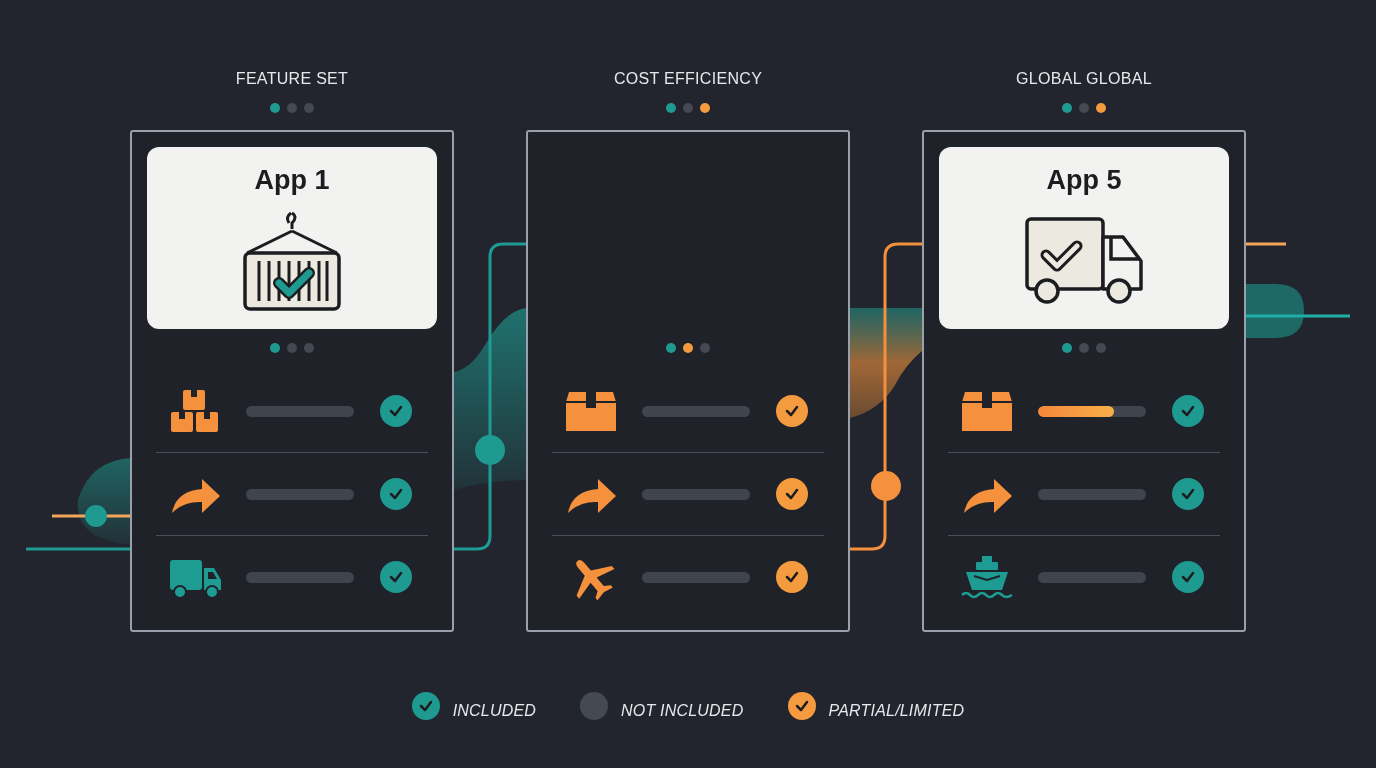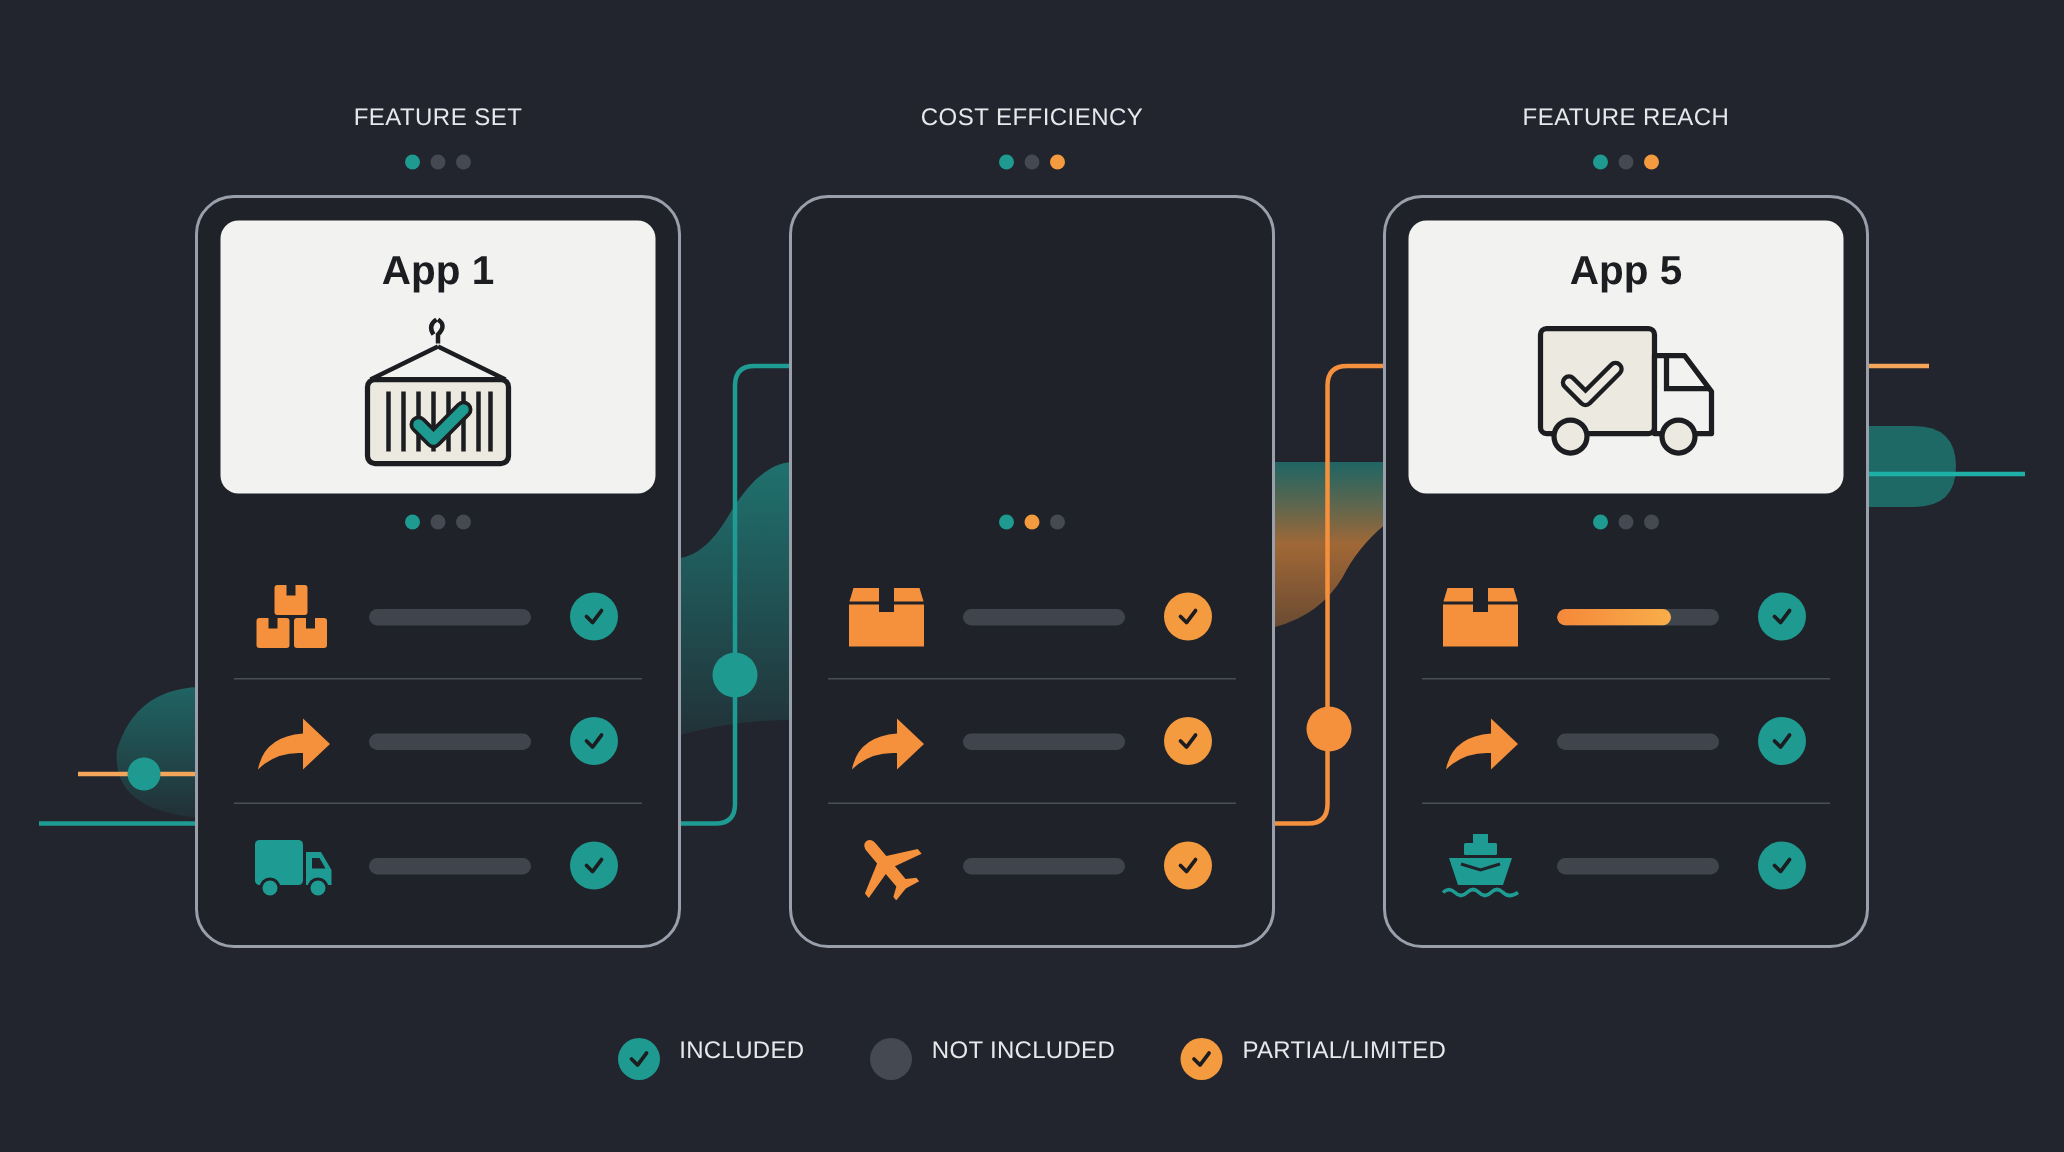--- a/index.html
+++ b/index.html
@@ -17,21 +17,21 @@
     .col-title {
       position: absolute; top: 70px; left: 0; width: 100%;
       text-align: center; color: #e6e8ec; font-size: 16px; letter-spacing: 0.3px;
     }
     .dots { position: absolute; left: 0; width: 100%; display: flex; justify-content: center; gap: 7px; }
     .dots.top { top: 103px; }
     .dot { width: 10px; height: 10px; border-radius: 50%; background: #454952; }
 
     .card {
       position: absolute; top: 130px; left: 0; width: 324px; height: 502px;
-      border: 2px solid #9aa0ab; border-radius: 26px; background: #1f2229;
+      border: 2px solid #9aa0ab; border-radius: 3px; background: #1f2229;
     }
     .hero {
       position: absolute; top: 15px; left: 15px; width: 290px; height: 182px;
       background: #f2f2f1; border-radius: 12px;
     }
     .app-name {
       position: absolute; top: 18px; left: 0; width: 100%; text-align: center;
       font-size: 27px; font-weight: bold; color: #1c1d20;
     }
     .hero-icon { position: absolute; left: 50%; top: 56px; transform: translateX(-50%); width: 130px; height: 110px; }
@@ -51,21 +51,21 @@
       position: absolute; left: 224px; top: 25px; width: 32px; height: 32px; border-radius: 50%;
       display: flex; align-items: center; justify-content: center;
     }
     .status.included { background: #1f9a90; }
     .status.partial { background: #f49a3f; }
 
     .legend {
       position: absolute; top: 692px; left: 0; width: 1376px;
       display: flex; justify-content: center; align-items: center; z-index: 1;
     }
-    .legend-item { display: flex; align-items: flex-start; margin: 0 22px; }
+    .legend-item { display: flex; align-items: flex-end; margin: 0 22px; font-style: italic; }
     .legend-swatch {
       width: 28px; height: 28px; border-radius: 50%; margin-right: 13px;
       display: flex; align-items: center; justify-content: center;
     }
     .legend-label { color: #e6e8ec; font-size: 16px; letter-spacing: 0.2px; }
   </style>
 </head>
 <body>
 
 <div class="stage">
@@ -242,21 +242,21 @@
             <svg width="16" height="16" viewBox="0 0 16 16">
                 <path d="M3 8 L7 12 L13 4" fill="none" stroke="#1c1d20" stroke-width="2.5" stroke-linecap="round" stroke-linejoin="round"></path>
               </svg>
           </div>
         </div>
       </div>
     </div>
   </div>
 
   <div class="column" style="left:922px;">
-    <div class="col-title">FEATURE REACH</div>
+    <div class="col-title">GLOBAL GLOBAL</div>
     <div class="dots top">
       <span class="dot" style="background: rgb(31, 154, 144);"></span>
       <span class="dot" style="background: rgb(69, 73, 82);"></span>
       <span class="dot" style="background: rgb(244, 154, 63);"></span>
     </div>
     <div class="card">
       <div class="hero">
         <div class="app-name">App 5</div>
         <svg class="hero-icon" viewBox="0 0 130 110">
           <rect x="8" y="16" width="76" height="70" rx="4" fill="#eceae0" stroke="#1c1d20" stroke-width="3.5"></rect>

